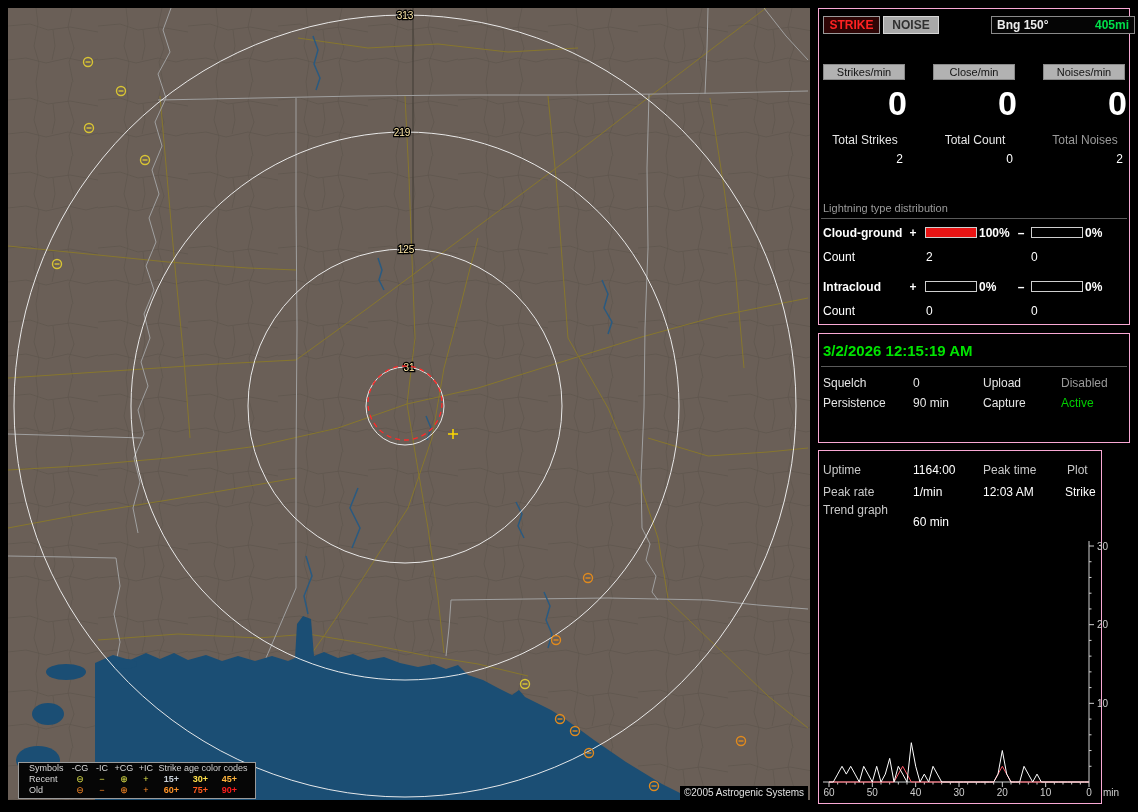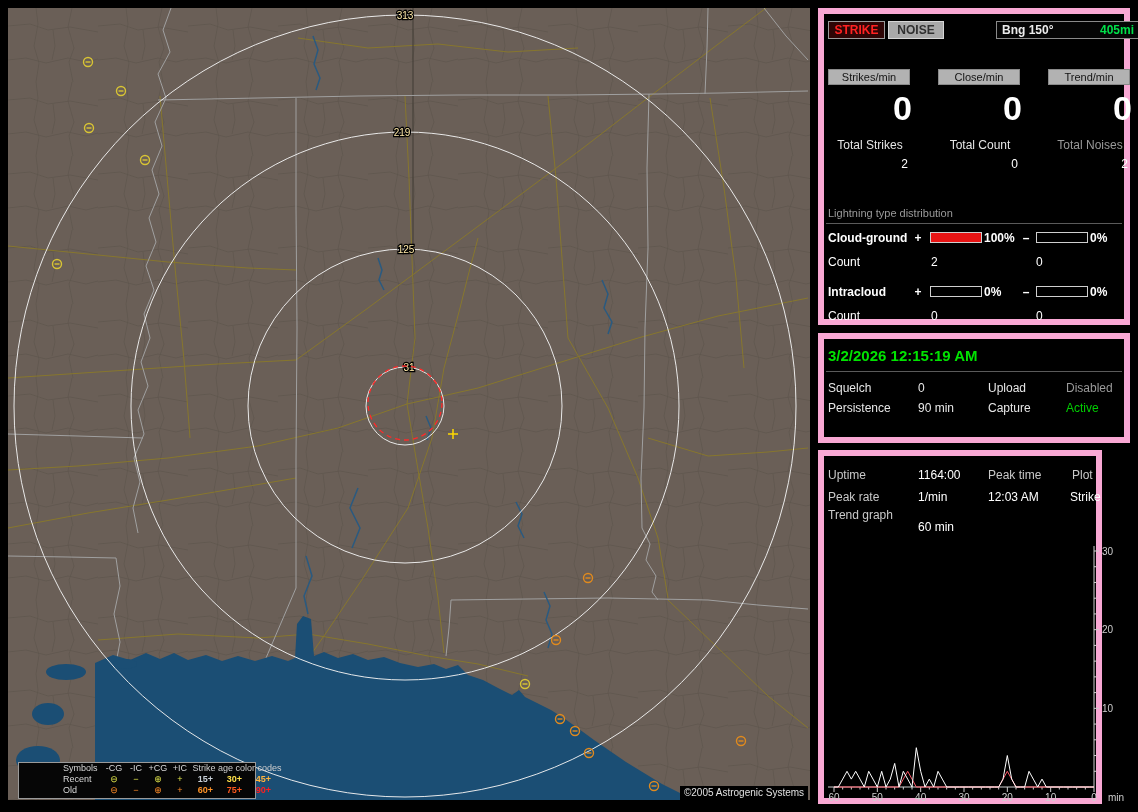--- a/index.html
+++ b/index.html
@@ -8,28 +8,28 @@
   .abs{position:absolute;}
   
   #map-wrap{left:8px;top:8px;width:802px;height:792px;background:#6a5f57;}
   #map-svg{display:block;}
   .ring-label{font-size:10px;fill:#ffe9a8;stroke:#000;stroke-width:2.5px;paint-order:stroke;
               text-anchor:middle;font-family:"Liberation Sans",sans-serif;}
   #map-legend{left:10px;top:754px;width:238px;height:37px;background:#060606;border:1px solid #9a9a9a;
               font-size:9px;line-height:11px;color:#d8d8d8;box-sizing:border-box;}
   .lg-row{white-space:nowrap;height:11px;}
   .lg-row span{display:inline-block;vertical-align:top;}
-  .lg-label{width:40px;padding-left:0;margin-left:44px;}
+  .lg-label{width:40px;padding-left:10px;}
   .lg-c{width:22px;text-align:center;}
   .lg-agehead{width:92px;text-align:center;color:#cfcfcf;}
   .lg-age{width:29px;text-align:center;font-weight:bold;}
   #map-copyright{left:672px;top:778px;width:128px;height:14px;background:#000;color:#e0e0e0;
                  font-size:10px;line-height:14px;text-align:center;}
   
-  .panel{background:#000;border:6px solid #f9a8d4;box-sizing:border-box;color:#e6e6e6;font-size:12px;}
+  .panel{background:#000;border:1px solid #f9a8d4;box-sizing:border-box;color:#e6e6e6;font-size:12px;}
   #panel1{left:818px;top:8px;width:312px;height:317px;}
   #panel2{left:818px;top:333px;width:312px;height:110px;}
   #panel3{left:818px;top:450px;width:284px;height:354px;}
   .btn{font-weight:bold;font-size:12px;text-align:center;line-height:16px;height:18px;box-sizing:border-box;}
   #btn-strike{left:4px;top:7px;width:57px;background:#2e0505;color:#ff2222;border:1px solid #9a9a9a;}
   #btn-noise{left:64px;top:7px;width:56px;background:#a8a8a8;color:#303030;border:1px solid #d6d6d6;}
   #bearing-box{left:172px;top:7px;width:144px;height:18px;background:#050505;border:1px solid #8a8a8a;
                box-sizing:border-box;display:flex;justify-content:space-between;align-items:center;
                padding:0 5px;font-weight:bold;}
   #bearing-box .blabel{color:#ececec;}
@@ -221,21 +221,21 @@
   <div id="panel1" class="panel abs">
     <div id="btn-strike" class="btn abs">STRIKE</div>
     <div id="btn-noise" class="btn abs">NOISE</div>
     <div id="bearing-box" class="abs">
       <span class="blabel">Bng 150°</span>
       <span class="bvalue">405mi</span>
     </div>
 
     <div class="cnt-box abs col1">Strikes/min</div>
     <div class="cnt-box abs col2">Close/min</div>
-    <div class="cnt-box abs col3">Trend/min</div>
+    <div class="cnt-box abs col3">Noises/min</div>
     <div class="big-num abs col1">0</div>
     <div class="big-num abs col2">0</div>
     <div class="big-num abs col3">0</div>
 
     <div class="tot-label abs col1" style="color: rgb(230, 230, 230);">Total Strikes</div>
     <div class="tot-label abs col2" style="color: rgb(230, 230, 230);">Total Count</div>
     <div class="tot-label abs col3" style="color: rgb(154, 154, 154);">Total Noises</div>
     <div class="tot-value abs col1">2</div>
     <div class="tot-value abs col2">0</div>
     <div class="tot-value abs col3">2</div>

